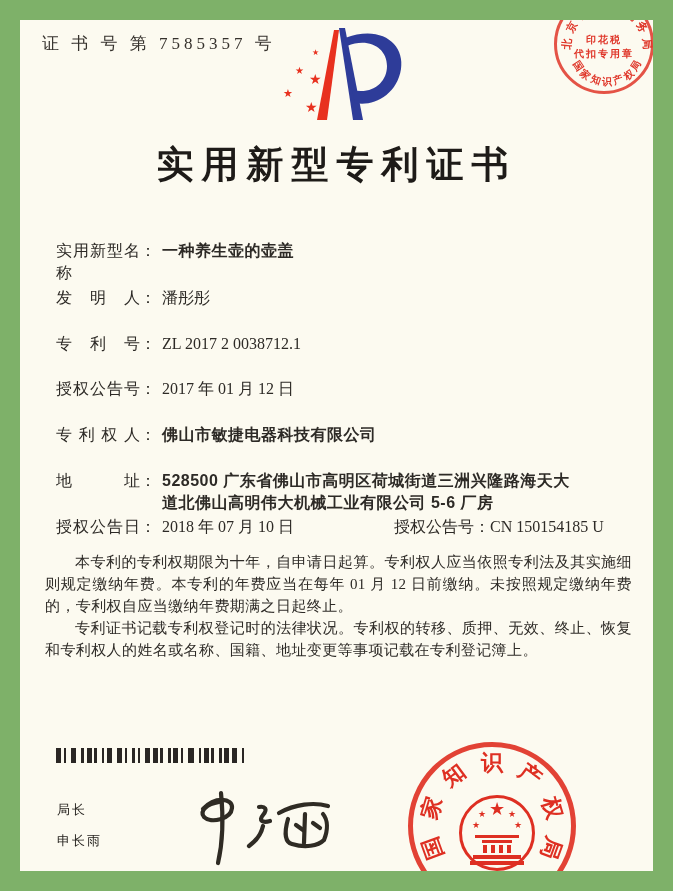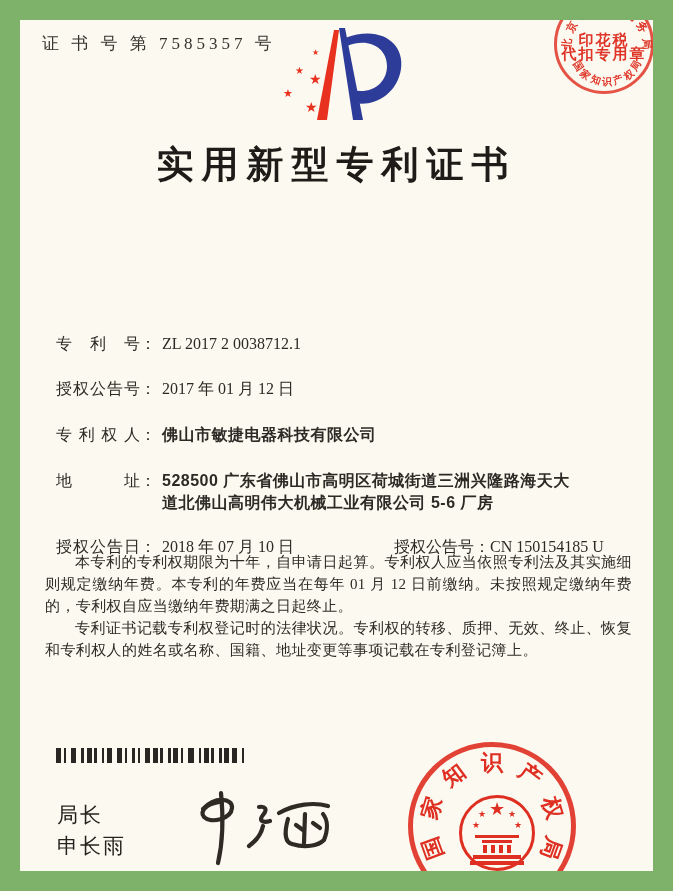--- a/index.html
+++ b/index.html
@@ -28,33 +28,33 @@
   .v-hei{font-family:"Liberation Sans","DejaVu Sans",sans-serif;font-weight:600;letter-spacing:0.5px;}
   .addr{white-space:pre-line;line-height:22px;}
   .grant{position:absolute;left:338px;top:0;}
   .paras{
     position:absolute;left:25px;top:531px;width:587px;
     font-size:15px;line-height:22px;text-align:justify;letter-spacing:0.4px;color:#2e2b27;
   }
   .paras p{margin:0;text-indent:2em;}
   .barcode{position:absolute;left:36px;top:728px;height:15px;display:flex;}
   .barcode span{display:block;height:15px;}
-  .signer{position:absolute;left:37px;font-size:21px;font-family:"Liberation Sans","DejaVu Sans",sans-serif;font-weight:500;color:#26231f;letter-spacing:2px;}
+  .signer{position:absolute;left:37px;font-size:13px;font-family:"Liberation Sans","DejaVu Sans",sans-serif;font-weight:500;color:#26231f;letter-spacing:2px;}
   .signer.t1{top:781px;}
   .signer.t2{top:812px;}
   .signature{position:absolute;left:155px;top:765px;width:175px;height:90px;}
   
   .stamp{position:absolute;border-radius:50%;}
   .stamp .arc-ch{position:absolute;font-weight:bold;font-family:"Liberation Serif","DejaVu Serif",serif;}
   .tax-stamp{
     left:534px;top:-26px;width:100px;height:100px;border:3px solid rgba(221,37,24,0.85);
     opacity:0.92;
   }
   .tax-line{position:absolute;left:0;width:100%;text-align:center;color:#dd2518;font-weight:bold;
-    font-size:15px;letter-spacing:2px;line-height:12px;}
+    font-size:10px;letter-spacing:2px;line-height:12px;}
   .office-seal{
     left:388px;top:722px;width:168px;height:168px;border:5px solid rgba(222,36,22,0.9);
     opacity:0.95;
   }
   .emblem{position:absolute;left:44px;top:46px;width:80px;height:80px;}
   .emblem .ring{position:absolute;left:2px;top:2px;right:2px;bottom:2px;border:3px solid #dd2518;border-radius:50%;}
   .emblem .star{position:absolute;color:#dd2518;line-height:1;transform:translate(-50%,-50%);}
   .emblem .bar{position:absolute;background:#dd2518;left:50%;transform:translateX(-50%);}
   .cols{position:absolute;left:50%;transform:translateX(-50%);display:flex;gap:4px;}
   .cols i{display:block;width:4px;height:8px;background:#dd2518;}
@@ -91,34 +91,40 @@
         <span class="arc-ch" style="left: 28.4518px; top: 77.5804px; font-size: 10px; color: rgb(221, 37, 24); transform: translate(-50%, -50%) rotate(38deg);">家</span>
         <span class="arc-ch" style="left: 38.6051px; top: 83.0932px; font-size: 10px; color: rgb(221, 37, 24); transform: translate(-50%, -50%) rotate(19deg);">知</span>
         <span class="arc-ch" style="left: 50px; top: 85px; font-size: 10px; color: rgb(221, 37, 24); transform: translate(-50%, -50%) rotate(0deg);">识</span>
         <span class="arc-ch" style="left: 61.3949px; top: 83.0932px; font-size: 10px; color: rgb(221, 37, 24); transform: translate(-50%, -50%) rotate(-19deg);">产</span>
         <span class="arc-ch" style="left: 71.5482px; top: 77.5804px; font-size: 10px; color: rgb(221, 37, 24); transform: translate(-50%, -50%) rotate(-38deg);">权</span>
         <span class="arc-ch" style="left: 79.3535px; top: 69.0624px; font-size: 10px; color: rgb(221, 37, 24); transform: translate(-50%, -50%) rotate(-57deg);">局</span>
       </div>
 
     <div class="title">实用新型专利证书</div>
 
+    <div class="frow" style="top:220px">
+      <span class="flabel">实用新型名称</span><span class="fcolon">：</span><span class="fvalue v-hei">一种养生壶的壶盖</span>
+    </div>
+    <div class="frow" style="top:267px">
+      <span class="flabel">发明人</span><span class="fcolon">：</span><span class="fvalue">潘彤彤</span>
+    </div>
     <div class="frow" style="top:313px">
       <span class="flabel">专利号</span><span class="fcolon">：</span><span class="fvalue">ZL 2017 2 0038712.1</span>
     </div>
     <div class="frow" style="top:358px">
       <span class="flabel">授权公告号</span><span class="fcolon">：</span><span class="fvalue">2017 年 01 月 12 日</span>
     </div>
     <div class="frow" style="top:404px">
       <span class="flabel">专利权人</span><span class="fcolon">：</span><span class="fvalue v-hei">佛山市敏捷电器科技有限公司</span>
     </div>
     <div class="frow" style="top:450px">
       <span class="flabel">地址</span><span class="fcolon">：</span><span class="fvalue v-hei addr">528500 广东省佛山市高明区荷城街道三洲兴隆路海天大
 道北佛山高明伟大机械工业有限公司 5-6 厂房</span>
     </div>
-    <div class="frow" style="top:516px">
+    <div class="frow" style="top:496px">
       <span class="flabel">授权公告日</span><span class="fcolon">：</span><span class="fvalue">2018 年 07 月 10 日</span>
       <span class="grant">
         <span>授权公告号</span><span>：</span><span>CN 150154185 U</span>
       </span>
     </div>
 
     <div class="paras">
       <p>本专利的专利权期限为十年，自申请日起算。专利权人应当依照专利法及其实施细则规定缴纳年费。本专利的年费应当在每年 01 月 12 日前缴纳。未按照规定缴纳年费的，专利权自应当缴纳年费期满之日起终止。</p>
       <p>专利证书记载专利权登记时的法律状况。专利权的转移、质押、无效、终止、恢复和专利权人的姓名或名称、国籍、地址变更等事项记载在专利登记簿上。</p>
     </div>

